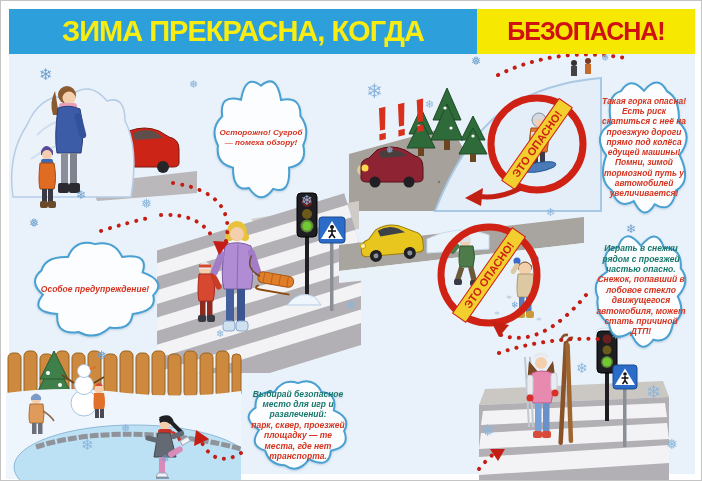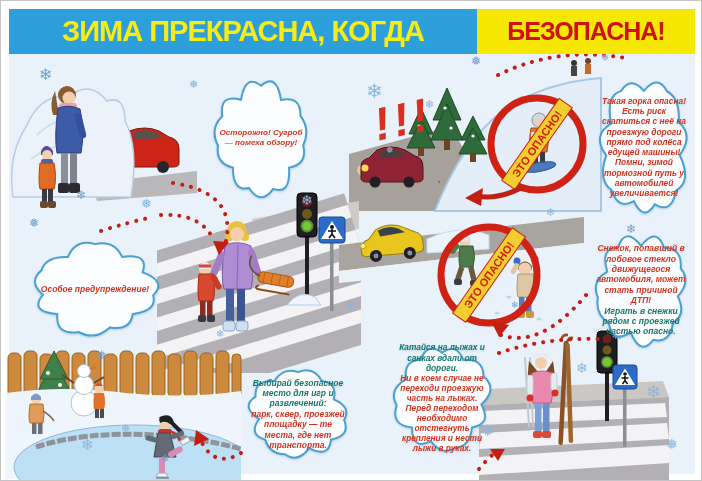--- a/index.html
+++ b/index.html
@@ -445,35 +445,26 @@
       </svg>
     <div class="bubble-text">
       <span class="seg red">Особое предупреждение!</span>
     </div>
   </div>
   <div class="bubble" id="b4" style="left:582px;top:220px;width:116px;height:138px;">
     <svg class="blob" viewBox="-8 -8 116 116" preserveAspectRatio="none">
         <path d="M50.0,12.9 Q65.7,-3.6 72.9,14.4 Q91.2,14.3 89.7,31.9 Q100.4,42.8 86.7,55.3 Q95.8,70.9 82.0,77.7 Q79.0,95.2 62.3,91.8 Q50.0,106.0 39.6,85.6 Q20.9,95.4 17.9,77.8 Q4.1,71.0 6.9,56.2 Q-0.2,42.8 16.3,34.6 Q9.0,14.4 27.0,14.2 Q34.2,-3.7 50.0,12.9 Z"></path>
       </svg>
     <div class="bubble-text">
+      <span class="seg teal">Играть в снежки рядом с проезжей частью опасно.</span>
       <span class="seg red">Снежок, попавший в лобовое стекло движущегося автомобиля, может стать причиной ДТП!</span>
-      <span class="seg teal">Играть в снежки рядом с проезжей частью опасно.</span>
-    </div>
-  </div>
-  <div class="bubble" id="b5" style="left:236px;top:358px;width:122px;height:110px;">
+    </div>
+  </div>
+  <div class="bubble" id="b5" style="left:236px;top:369px;width:122px;height:110px;">
     <svg class="blob" viewBox="-8 -8 116 116" preserveAspectRatio="none">
         <path d="M50.0,5.8 Q64.9,-0.6 72.4,15.1 Q87.8,17.2 84.0,34.5 Q101.1,42.6 93.8,56.3 Q100.2,72.9 81.3,77.1 Q80.0,96.7 60.5,85.9 Q50.0,102.1 37.5,92.5 Q23.0,92.1 18.8,77.0 Q2.5,71.7 13.0,55.3 Q-5.0,42.1 9.7,31.6 Q8.3,13.9 27.7,15.3 Q35.5,0.5 50.0,5.8 Z"></path>
       </svg>
     <div class="bubble-text">
       <span class="seg teal">Выбирай безопасное место для игр и развлечений:</span>
       <span class="seg red">парк, сквер, проезжей площадку — те места, где нет транспорта.</span>
     </div>
   </div>
-  <div class="bubble" id="b6" style="left:382px;top:330px;width:118px;height:134px;">
-    <svg class="blob" viewBox="-8 -8 116 116" preserveAspectRatio="none">
-        <path d="M50.0,10.9 Q64.2,1.8 71.0,17.3 Q90.4,15.0 90.9,31.3 Q105.4,42.0 88.7,55.6 Q99.3,72.5 79.5,75.5 Q77.4,92.6 62.7,93.2 Q50.0,100.6 39.0,87.4 Q20.8,95.5 20.5,75.6 Q-0.9,73.3 5.5,56.4 Q-3.0,42.4 14.6,33.8 Q12.0,17.1 28.9,17.1 Q35.6,1.1 50.0,10.9 Z"></path>
-      </svg>
-    <div class="bubble-text">
-      <span class="seg teal">Катайся на лыжах и санках вдали от дороги.</span>
-      <span class="seg red">Ни в коем случае не переходи проезжую часть на лыжах. Перед переходом необходимо отстегнуть крепления и нести лыжи в руках.</span>
-    </div>
-  </div>
 </div>
 
 </body></html>

